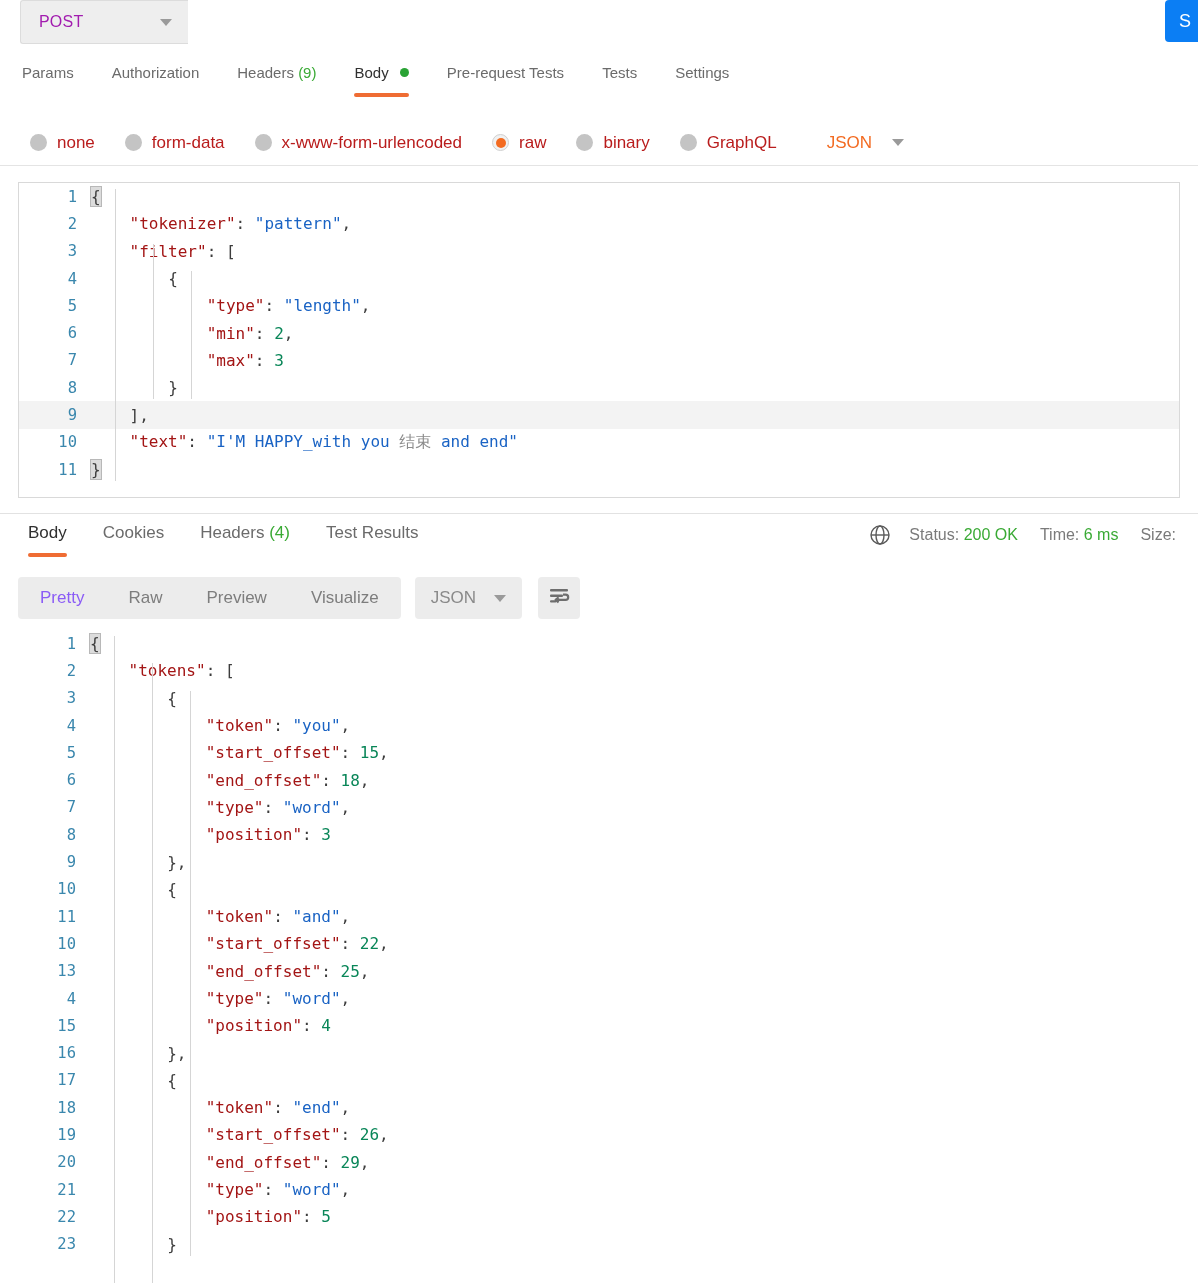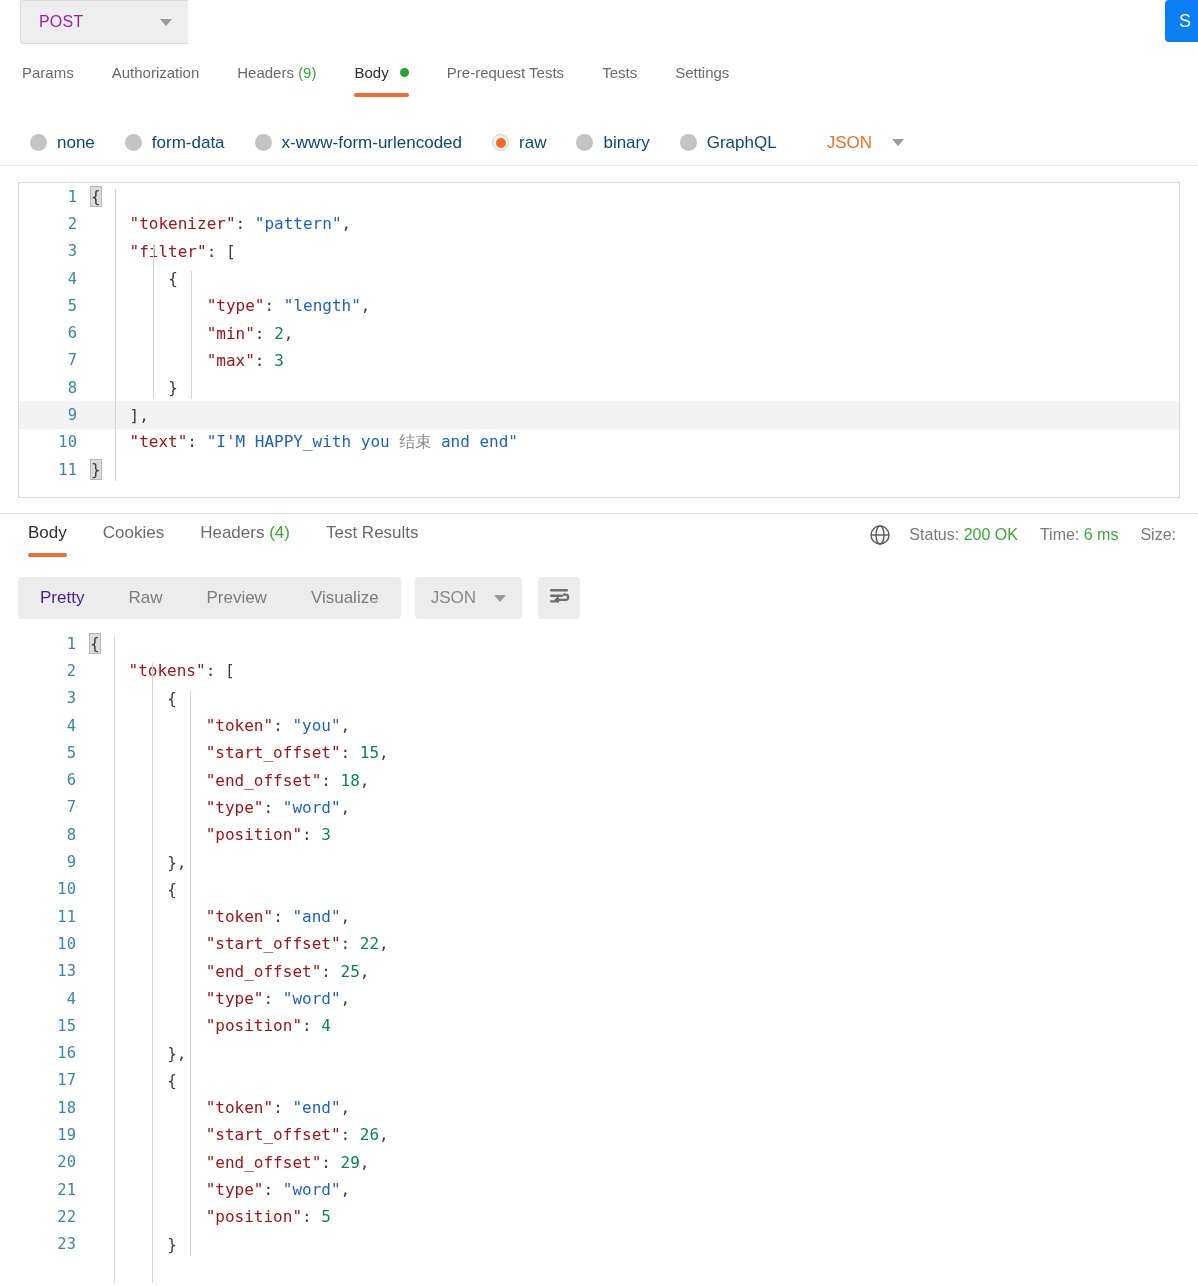--- a/index.html
+++ b/index.html
@@ -143,21 +143,21 @@
   }
   .radio-opt.selected .radio-circle::after {
     content: "";
     position: absolute;
     left: 50%; top: 50%;
     transform: translate(-50%, -50%);
     width: 10px; height: 10px;
     border-radius: 50%;
     background: #f36b21;
   }
-  .radio-label { font-size: 17px; color: #0c4a6e; }
+  .radio-label { font-size: 17px; color: #b91c1c; }
   .json-pick {
     display: flex;
     align-items: center;
     margin-left: 20px;
     cursor: pointer;
   }
   .json-pick .lbl { font-size: 17px; color: #f36b21; margin-right: 20px; }
 
   
   .editor {
@@ -272,21 +272,21 @@
     align-items: center;
   }
   .seg {
     font-size: 17px;
     color: #7d7d7d;
     padding: 0 22px;
     line-height: 42px;
     cursor: pointer;
     white-space: nowrap;
   }
-  .seg.active { color: #4c1d95; }
+  .seg.active { color: #8b5cf6; }
   .format-group {
     display: flex;
     align-items: center;
     background: #ececec;
     border-radius: 4px;
     height: 42px;
     margin-left: 14px;
     padding: 0 16px;
     cursor: pointer;
   }

